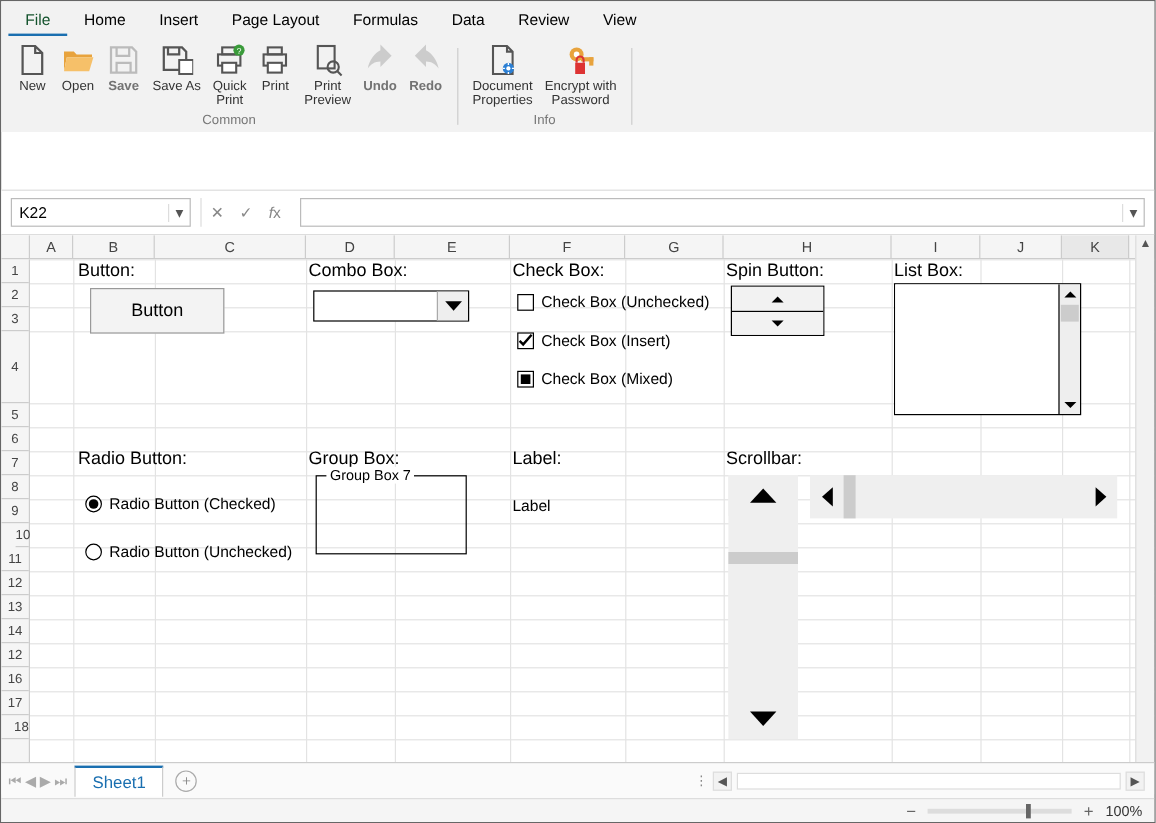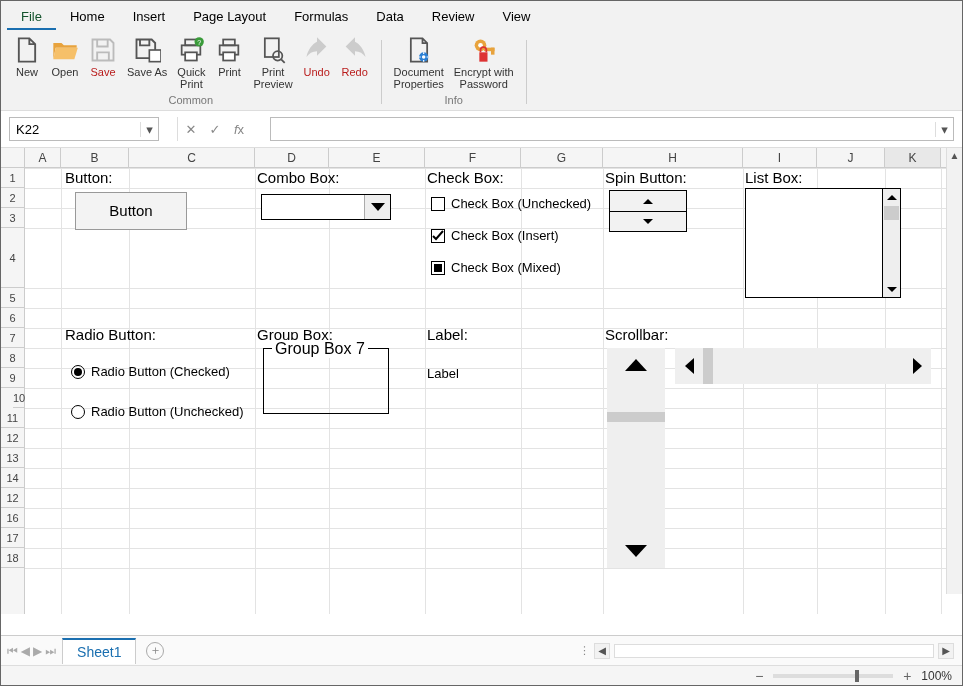--- a/index.html
+++ b/index.html
@@ -8,28 +8,28 @@
   
   .menubar { display: flex; gap: 0; padding: 4px 6px 0; background: #f2f2f2; border-bottom: 0; }
   .menubar .item { padding: 4px 14px; cursor: pointer; }
   .menubar .item.active { color: #14532d; border-bottom: 2px solid #1a6fb0; }
 
   
   .ribbon { background: #f2f2f2; padding: 4px 4px 0; display: flex; }
   .group { display: flex; flex-direction: column; align-items: center; padding: 0 6px; position: relative; }
   .group .rbuttons { display: flex; gap: 6px; align-items: flex-start; }
   .rbtn { display: flex; flex-direction: column; align-items: center; gap: 2px; padding: 2px 2px; cursor: pointer; color: #333; }
-  .rbtn.disabled { color: #b91c1c; }
+  .rbtn.disabled { color: #737373; font-weight: bold; }
   .rbtn .lbl { font-size: 11px; text-align: center; line-height: 12px; min-height: 24px; }
   .rbtn svg, .rbtn .ricon { width: 28px; height: 28px; }
   .groupname { font-size: 11px; color: #777; margin-top: 2px; margin-bottom: 4px; }
   .vsep { width: 1px; background: #ccc; margin: 6px 4px; align-self: stretch; }
 
   
-  .formula-row { display: flex; align-items: flex-end; gap: 18px; padding: 6px 8px; background: #fff; border-top: 1px solid #ddd; border-bottom: 1px solid #ddd; }
+  .formula-row { display: flex; align-items: flex-end; gap: 8px; padding: 6px 8px; background: #fff; border-top: 1px solid #ddd; border-bottom: 1px solid #ddd; margin-top: 48px; }
   .namebox { display: flex; align-items: center; border: 1px solid #bbb; width: 150px; height: 24px; }
   .namebox span { flex: 1; padding: 0 6px; }
   .namebox .dd { width: 18px; text-align: center; border-left: 1px solid #ddd; color: #555; }
   .fbbtns { display: flex; gap: 6px; align-items: center; color: #888; padding: 0 4px; border-left: 1px solid #ddd; height: 24px; }
   .fbbtns span { width: 18px; text-align: center; }
   .finput { flex: 1; border: 1px solid #bbb; height: 24px; display: flex; align-items: center; justify-content: flex-end; }
   .finput .dd { width: 18px; text-align: center; color: #555; border-left: 1px solid #ddd; }
 
   
   .grid-wrap { position: relative; height: 466px; overflow: hidden; }
@@ -68,21 +68,21 @@
   .listbox-ctrl .lbmain { flex:1; background:#fff; }
   .listbox-ctrl .lbbar { width: 18px; background: #eee; border-left: 1px solid #000; display:flex; flex-direction:column; }
   .listbox-ctrl .lbtn { height:16px; display:flex; align-items:center; justify-content:center; }
   .listbox-ctrl .lthumb { height: 14px; background:#ccc; margin:1px; }
 
   .radio-row { position: absolute; display: flex; align-items: center; gap: 6px; font-size: 13px; }
   .radio { width:14px; height:14px; border:1.5px solid #000; border-radius:50%; display:inline-flex; align-items:center; justify-content:center; background:#fff; }
   .radio.checked::after { content:""; width:8px; height:8px; background:#000; border-radius:50%; }
 
   .groupbox-ctrl { position: absolute; border: 1px solid #000; }
-  .groupbox-ctrl .gtitle { position: relative; top: -9px; left: 8px; background: #fff; font-size: 16px; padding: 0 3px; display:inline-block; }
+  .groupbox-ctrl .gtitle { position: relative; top: -9px; left: 8px; background: #fff; font-size: 12px; padding: 0 3px; display:inline-block; }
 
   .scroll-v { position:absolute; width:58px; background:#efefef; }
   .scroll-v .sbtn { height:34px; display:flex; align-items:center; justify-content:center; background:#efefef; }
   .scroll-v .strack { background:#efefef; }
   .scroll-v .sthumb { height:10px; background:#ccc; }
 
   .scroll-h { position:absolute; height:36px; background:#efefef; display:flex; align-items:center; }
   .scroll-h .sbtn { width:28px; height:100%; display:flex; align-items:center; justify-content:center; }
   .scroll-h .strack { flex:1; height:100%; position:relative; }
   .scroll-h .sthumb { width:10px; height:100%; background:#ccc; position:absolute; left:0; }
@@ -271,21 +271,21 @@
         <div class="rh" style="height: 20px; line-height: 20px;">8</div>
         <div class="rh" style="height: 20px; line-height: 20px;">9</div>
         <div class="rh" style="height: 20px; line-height: 20px; margin-left: 12px;">10</div>
         <div class="rh" style="height: 20px; line-height: 20px;">11</div>
         <div class="rh" style="height: 20px; line-height: 20px;">12</div>
         <div class="rh" style="height: 20px; line-height: 20px;">13</div>
         <div class="rh" style="height: 20px; line-height: 20px;">14</div>
         <div class="rh" style="height: 20px; line-height: 20px;">12</div>
         <div class="rh" style="height: 20px; line-height: 20px;">16</div>
         <div class="rh" style="height: 20px; line-height: 20px;">17</div>
-        <div class="rh" style="height: 20px; line-height: 20px;">18</div>
+        <div class="rh" style="height: 20px; line-height: 20px; text-align: right;">18</div>
       </div>
     <div class="cells">
       <div class="gridlines" id="gridlines">
           <div class="hl" style="top: 0px;"></div>
           <div class="hl" style="top: 20px;"></div>
           <div class="hl" style="top: 40px;"></div>
           <div class="hl" style="top: 60px;"></div>
           <div class="hl" style="top: 120px;"></div>
           <div class="hl" style="top: 140px;"></div>
           <div class="hl" style="top: 160px;"></div>

